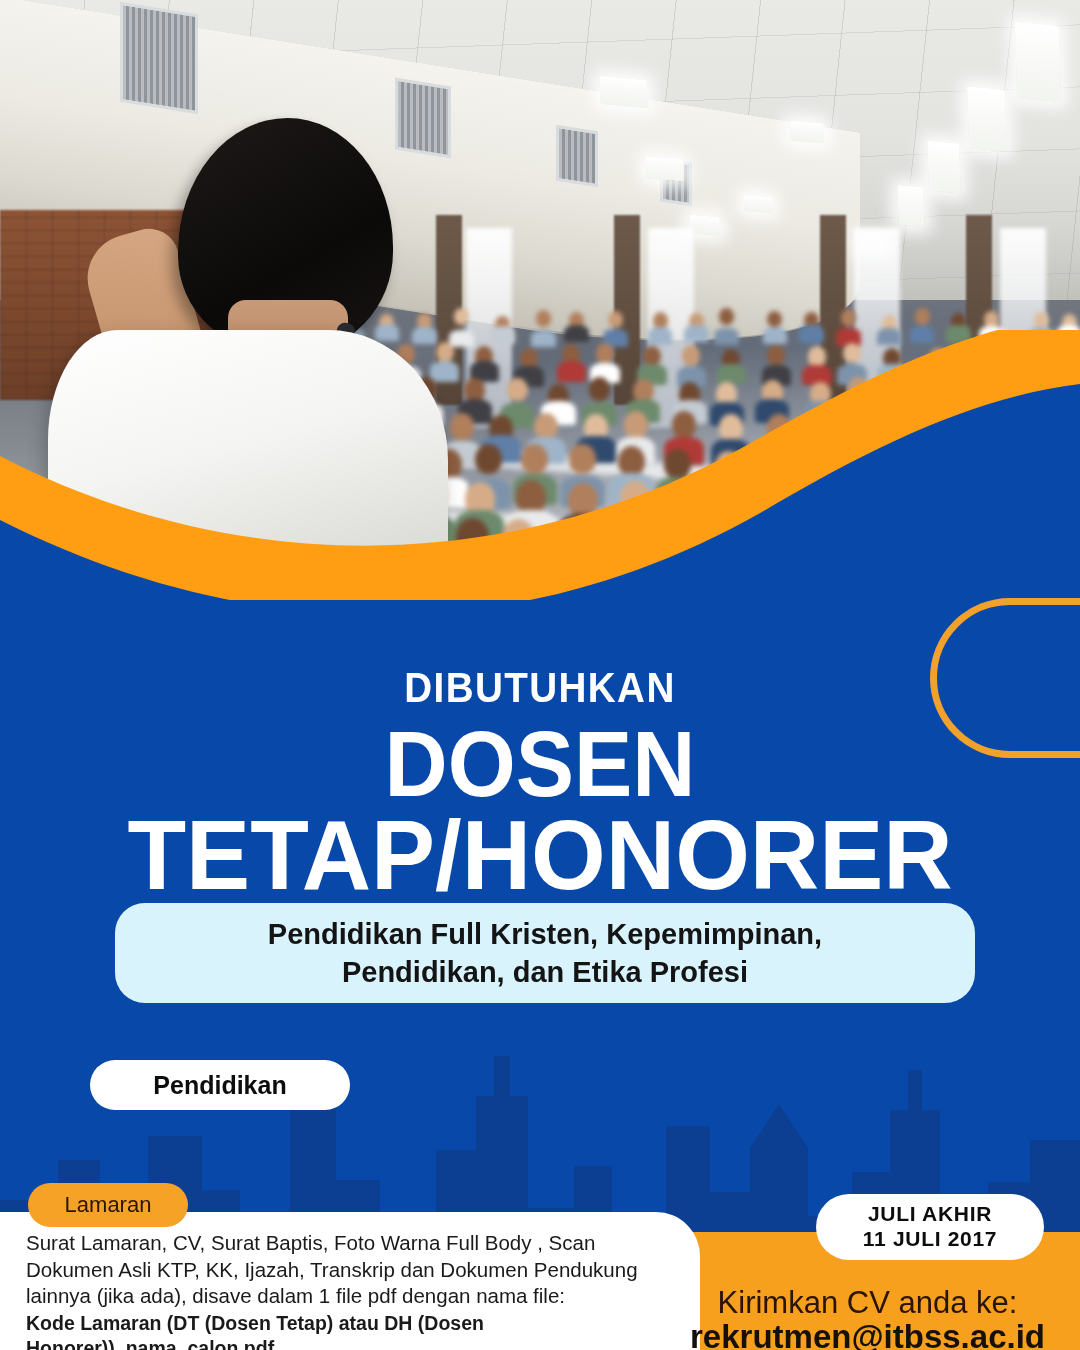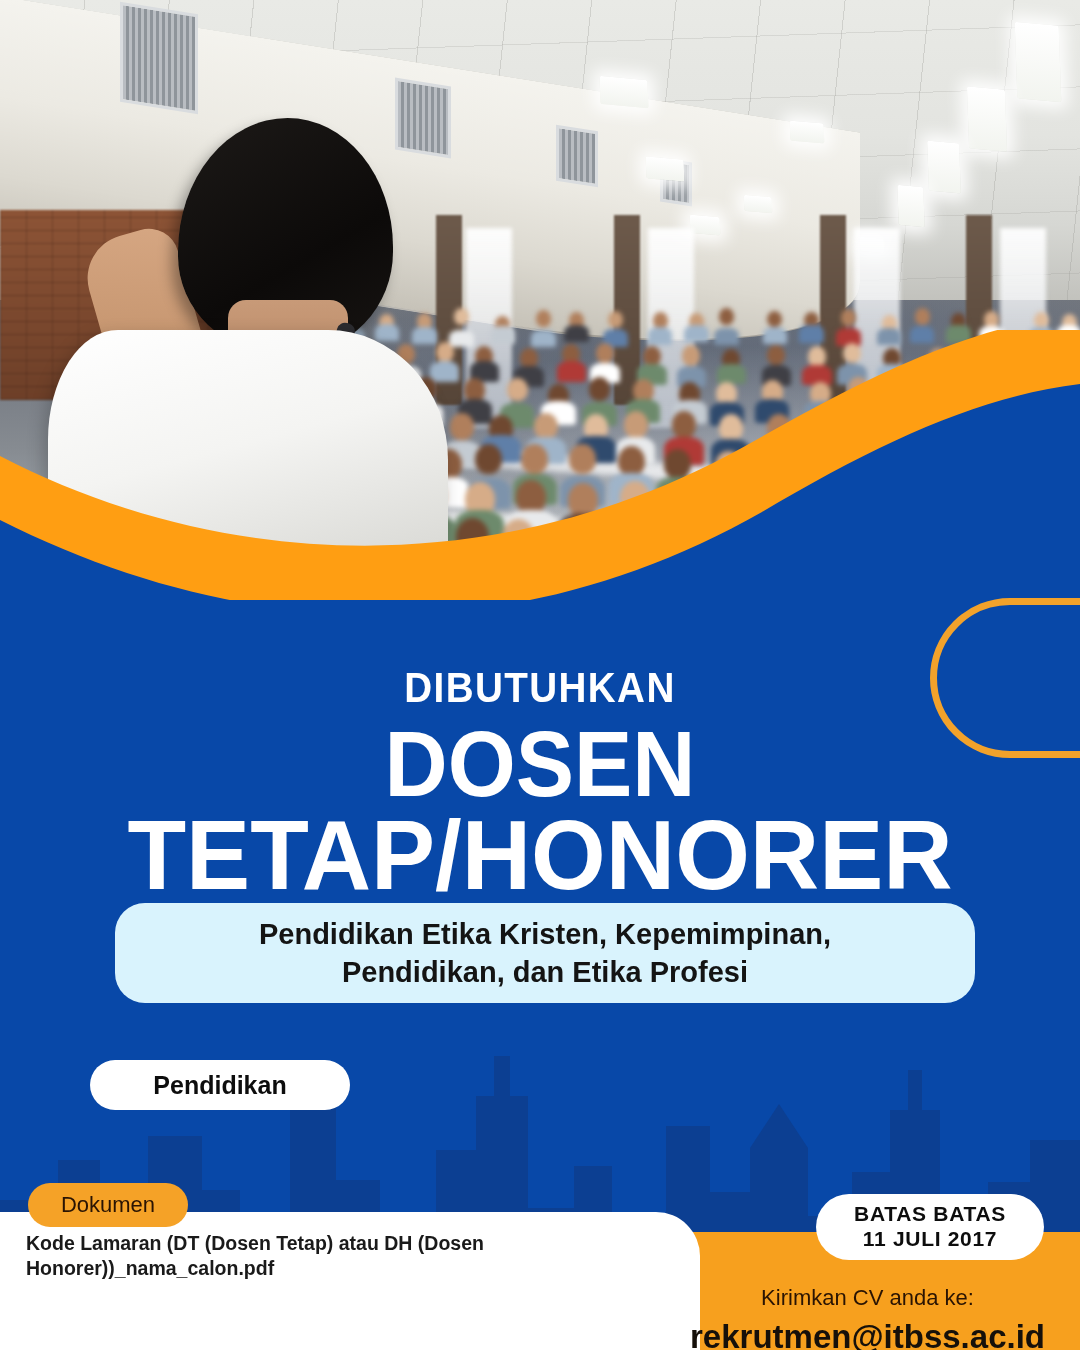--- a/index.html
+++ b/index.html
@@ -215,21 +215,21 @@
   .doc-text .bold { font-weight:bold; font-size:19.5px; display:block; margin-top:1px; }
 
   
   .contact-panel {
     position:absolute; left:655px; top:1232px; width:425px; height:118px;
     background:#F7A01E; z-index:4;
     text-align:center;
   }
   .contact-line1 {
     position:absolute; top:1285px; left:655px; width:425px;
-    text-align:center; color:#2a1403; font-size:22px; z-index:7;
+    text-align:center; color:#2a1403; font-size:31px; z-index:7;
   }
   .contact-line2 {
     position:absolute; top:1318px; left:655px; width:425px;
     text-align:center; color:#16100a; font-size:33px; font-weight:bold; z-index:7;
   }
 
   
   .batas-pill {
     position:absolute; left:816px; top:1194px; width:228px; height:66px;
     background:#fff; border-radius:34px; z-index:8;
@@ -689,39 +689,40 @@
   </div>
 
   <div class="pill-outline"></div>
 
   <div class="dibutuhkan">DIBUTUHKAN</div>
   <div class="t-dosen">DOSEN</div>
   <div class="t-tetap">TETAP/HONORER</div>
 
   <div class="subject-box">
     <div class="txt">
-      <span>Pendidikan Etika Kristen, Kepemimpinan,</span><br>
+      <span>Pendidikan Full Kristen, Kepemimpinan,</span><br>
       <span>Pendidikan, dan Etika Profesi</span>
     </div>
   </div>
 
   <div class="kual-badge">Pendidikan</div>
 
   <div class="bullets">
   </div>
 
-  <div class="dok-badge">Dokumen</div>
+  <div class="dok-badge">Lamaran</div>
   <div class="doc-panel">
     <div class="doc-text">
+      <span>Surat Lamaran, CV, Surat Baptis, Foto Warna Full Body , Scan Dokumen Asli KTP, KK, Ijazah, Transkrip dan Dokumen Pendukung lainnya (jika ada), disave dalam 1 file pdf dengan nama file:</span>
       <span class="bold">Kode Lamaran (DT (Dosen Tetap) atau DH (Dosen Honorer))_nama_calon.pdf</span>
     </div>
   </div>
 
   <div class="contact-panel"></div>
   <div class="contact-line1">Kirimkan CV anda ke:</div>
   <div class="contact-line2">rekrutmen@itbss.ac.id</div>
 
   <div class="batas-pill">
-    <span>BATAS BATAS</span>
+    <span>JULI AKHIR</span>
     <span>11 JULI 2017</span>
   </div>
 
 </div>
 
 </body></html>

